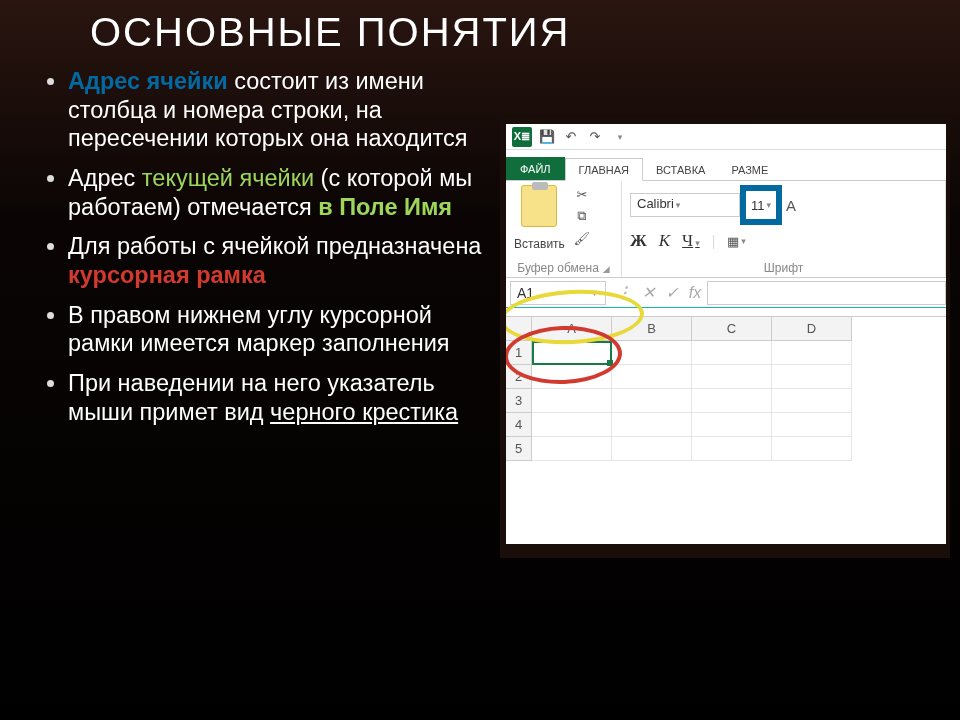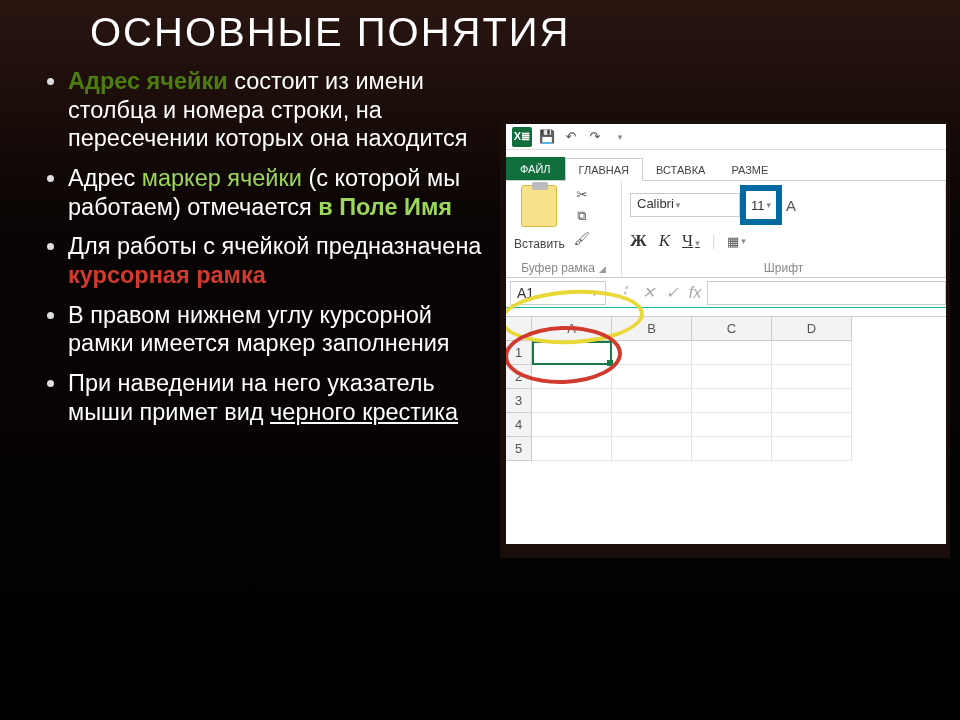--- a/index.html
+++ b/index.html
@@ -32,21 +32,21 @@
     padding-left: 38px;
     list-style: disc;
   }
   .bullets li {
     font-size: 23.5px;
     line-height: 1.22;
     margin-bottom: 11px;
     font-weight: 400;
   }
   .bullets li::marker { color:#ddd; }
-  .hl-blue { color: #4d7c0f; font-weight: bold; }
+  .hl-blue { color: #0369a1; font-weight: bold; }
   .hl-green { color: #9ed65c; }
   .hl-red { color: #d13a2f; font-weight: bold; }
   .underline { text-decoration: underline; }
 
   
   .excel-wrap {
     position: absolute;
     top: 118px; left: 500px;
     width: 450px; height: 440px;
     background: #1a0e0a;
@@ -179,21 +179,21 @@
 <body>
 
 <div class="slide">
   <div class="title">ОСНОВНЫЕ ПОНЯТИЯ</div>
   <div class="content-row">
     <ul class="bullets">
       <li>
         <span class="hl-blue">Адрес ячейки</span><span> состоит из имени столбца и номера строки, на пересечении которых она находится</span>
       </li>
       <li>
-        <span>Адрес </span><span class="hl-green">маркер ячейки</span><span> (с которой мы работаем) отмечается </span><span class="hl-green" style="font-weight:bold">в Поле Имя</span>
+        <span>Адрес </span><span class="hl-green">текущей ячейки</span><span> (с которой мы работаем) отмечается </span><span class="hl-green" style="font-weight:bold">в Поле Имя</span>
       </li>
       <li>
         <span>Для работы с ячейкой предназначена </span><span class="hl-red">курсорная рамка</span>
       </li>
       <li>В правом нижнем углу курсорной рамки имеется маркер заполнения</li>
       <li>
         <span>При наведении на него указатель мыши примет вид </span><span class="underline">черного крестика</span>
       </li>
     </ul>
   </div>
@@ -220,21 +220,21 @@
           <div class="paste-btn">
             <div class="paste-ico"></div>
             <div class="paste-label">Вставить</div>
           </div>
           <div class="mini-col">
             <div class="mini-ico">✂</div>
             <div class="mini-ico">⧉</div>
             <div class="mini-ico">🖌</div>
           </div>
         </div>
-        <div class="group-label"><span>Буфер рамка</span><span class="dialog-launcher">◢</span></div>
+        <div class="group-label"><span>Буфер обмена</span><span class="dialog-launcher">◢</span></div>
       </div>
       <div class="ribbon-group" style="flex:1">
         <div>
           <div class="font-row">
             <div class="font-select arrow-down">Calibri</div>
             <div class="font-size arrow-down">11</div>
             <div class="mini-ico" style="font-size:15px">A</div>
           </div>
           <div class="font-btns">
             <span class="fbtn b">Ж</span>

